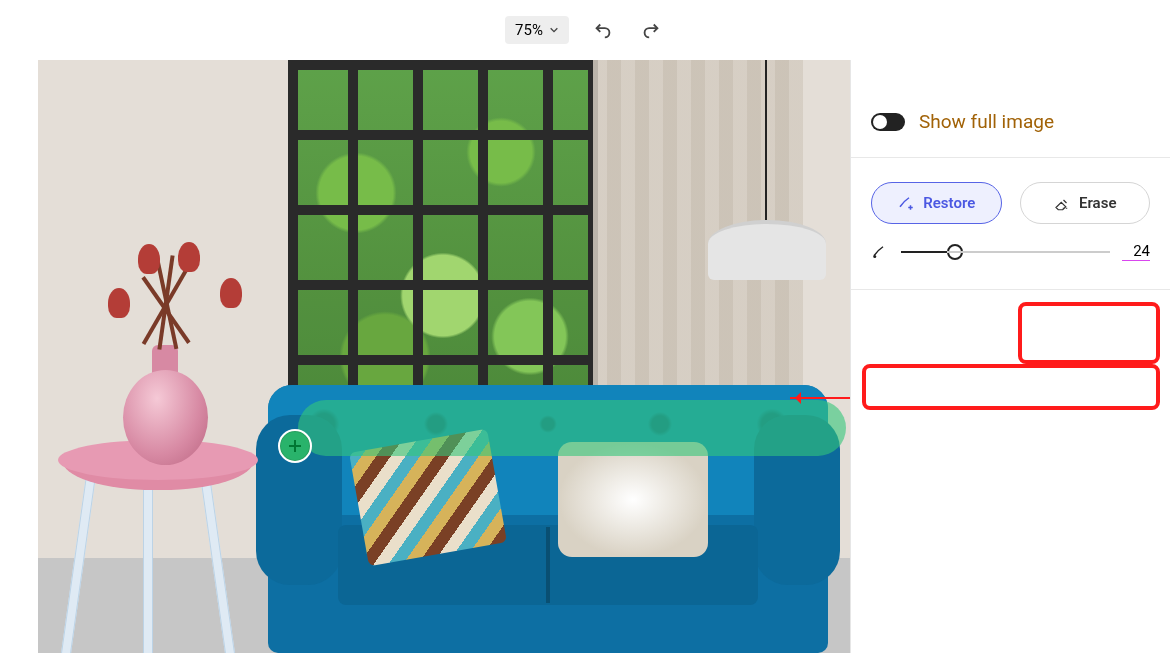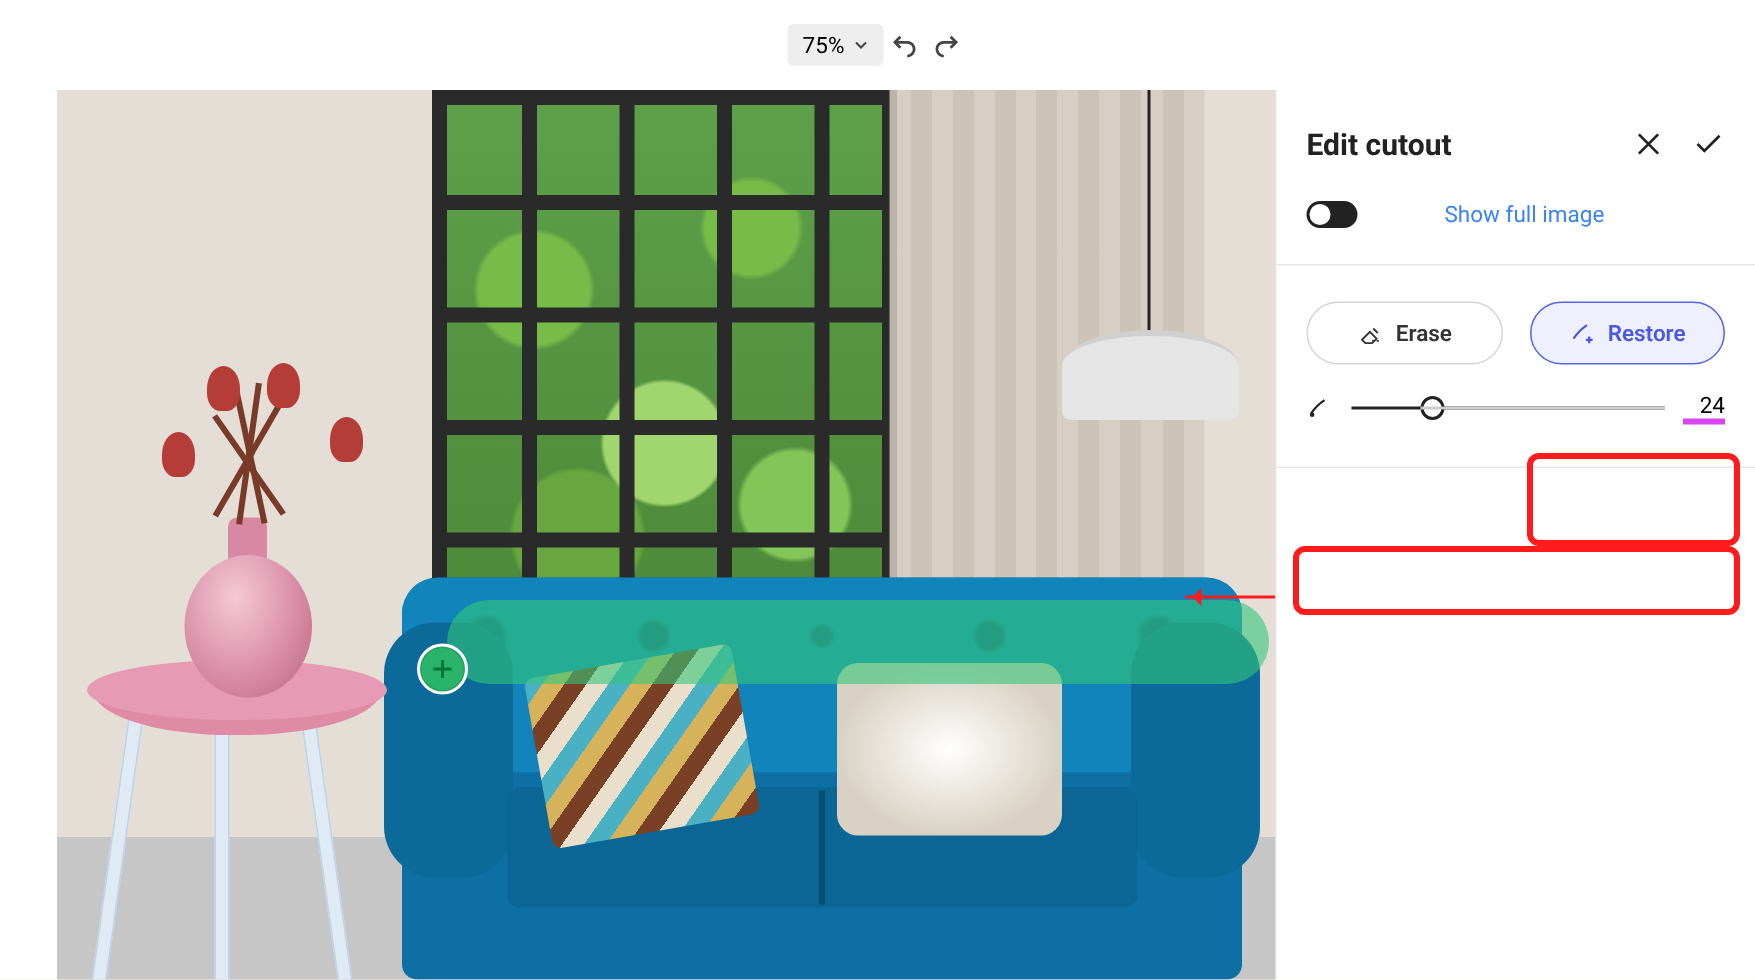--- a/index.html
+++ b/index.html
@@ -1,21 +1,21 @@
 <!DOCTYPE html>
 <html><head>
 <meta charset="utf-8">
 <style>
   * { box-sizing: border-box; margin: 0; padding: 0; font-family: -apple-system, BlinkMacSystemFont, "Segoe UI", Roboto, Helvetica, Arial, sans-serif; }
   html, body { width: 1170px; height: 653px; background: #fff; overflow: hidden; }
 
   
   .topbar {
     position: absolute; top: 0; left: 0; right: 0; height: 60px;
-    display: flex; align-items: center; justify-content: center; 
+    display: flex; align-items: center; justify-content: center; gap: 20px;
   }
   .zoom-select {
     display: flex; align-items: center; gap: 6px;
     background: #eee; border-radius: 4px; padding: 5px 10px;
     font-size: 15px; cursor: pointer;
   }
   .chevron-down { width: 10px; height: 10px; }
   .undo-btn, .redo-btn {
     width: 28px; height: 28px; display: flex; align-items: center;
     justify-content: center; cursor: pointer; color: #444;
@@ -183,28 +183,28 @@
     gap: 8px; height: 42px; padding: 0 22px;
     border: 1px solid #d5d5d5; border-radius: 21px;
     background: #fff; font-size: 15px; font-weight: 600; color:#333;
     cursor: pointer;
   }
   .pill-btn.primary { border-color:#5764e6; background:#eef0fe; color:#4b58e2;}
   .auto-row, .invert-row, .clear-row { display:flex; justify-content:center; }
   .toggle-row { display:flex; align-items:center; gap:14px; margin-top: 6px; }
   .toggle { width: 34px; height: 18px; border-radius: 9px; background:#222; position:relative; cursor:pointer;}
   .toggle-knob { position:absolute; top:2px; left:2px; width:14px; height:14px; background:#fff; border-radius:50%;}
-  .toggle-label { font-size: 15px; color:#3b82f6;margin-left:44px;}
+  .toggle-label { font-size: 19px; color:#a16207;}
   .subheader { font-size: 16px; font-weight: 700; margin-bottom: 16px; color:#222;}
   .tool-row { display:flex; gap:18px; margin-bottom: 16px; }
   .slider-row { display:flex; align-items:center; gap:12px; padding: 2px 0 4px; }
   .slider-track { position:relative; flex:1; height:2px; background:#222;}
   .slider-track::after { content:""; position:absolute; left:22%; right:0; top:0; height:2px; background:#ccc;}
   .slider-thumb { position:absolute; left:22%; top:-7px; width:16px; height:16px; border:2px solid #222; background:#fff; border-radius:50%;}
-  .slider-val { width:28px; text-align:right; border-bottom:4px solid #d946ef; font-size:15px;}
+  .slider-val { width:28px; text-align:right; border-bottom:1px solid #d946ef; font-size:15px;}
   .brush-icon, .erase-icon, .restore-icon, .invert-icon { width:18px; height:18px; flex:none; }
   svg { display:block; }
 </style>
 </head>
 <body>
 
 <div class="topbar">
   <div class="zoom-select">
     <span>75%</span>
     <svg class="chevron-down" viewBox="0 0 12 12">
@@ -274,58 +274,47 @@
   <div class="bloom b3"></div>
   <div class="bloom b4"></div>
 
   <div class="restore-stroke"></div>
   <div class="brush-cursor"></div>
 
   <div class="red-arrow" style="left:752px; top:337px; width:60px;"></div>
 </div>
 
 <div class="panel">
-  <div class="panel-header">
-    <div class="panel-title">Edit cutout</div>
-    <div class="panel-icons">
-      <svg class="icon-btn" viewBox="0 0 24 24">
-        <path d="M5 5l14 14M19 5L5 19" stroke="#222" stroke-width="2" fill="none"></path>
-      </svg>
-      <svg class="icon-btn" viewBox="0 0 24 24">
-        <path d="M4 12l5 5L20 6" stroke="#222" stroke-width="2" fill="none"></path>
-      </svg>
-    </div>
-  </div>
 
 
   <div class="toggle-row" style="margin-top:26px;">
     <div class="toggle">
       <div class="toggle-knob"></div>
     </div>
     <span class="toggle-label">Show full image</span>
   </div>
 
   <div class="section-divider"></div>
 
 
   <div class="tool-row">
+    <button class="pill-btn primary" style="flex:1">
+      <svg class="restore-icon" viewBox="0 0 24 24">
+        <path d="M4 17c4-6 6-8 12-12" fill="none" stroke="#4b58e2" stroke-width="2"></path>
+        <path d="M15 18h6M18 15v6" stroke="#4b58e2" stroke-width="2"></path>
+      </svg>
+      <span>Restore</span>
+    </button>
     <button class="pill-btn" style="flex:1">
       <svg class="erase-icon" viewBox="0 0 24 24">
         <path d="M4 18l7-7 6 6-4 4H7z" fill="none" stroke="#333" stroke-width="1.6"></path>
         <path d="M14 8l4 4" stroke="#333" stroke-width="1.6"></path>
         <path d="M13 19h7" stroke="#333" stroke-width="1.6" stroke-dasharray="2 2"></path>
       </svg>
       <span>Erase</span>
-    </button>
-    <button class="pill-btn primary" style="flex:1">
-      <svg class="restore-icon" viewBox="0 0 24 24">
-        <path d="M4 17c4-6 6-8 12-12" fill="none" stroke="#4b58e2" stroke-width="2"></path>
-        <path d="M15 18h6M18 15v6" stroke="#4b58e2" stroke-width="2"></path>
-      </svg>
-      <span>Restore</span>
     </button>
   </div>
 
   <div class="slider-row">
     <svg class="brush-icon" viewBox="0 0 24 24">
       <path d="M4 17c4-6 6-8 12-12" fill="none" stroke="#222" stroke-width="2"></path>
       <circle cx="5" cy="18" r="2" fill="#222"></circle>
     </svg>
     <div class="slider-track">
       <div class="slider-thumb"></div>

